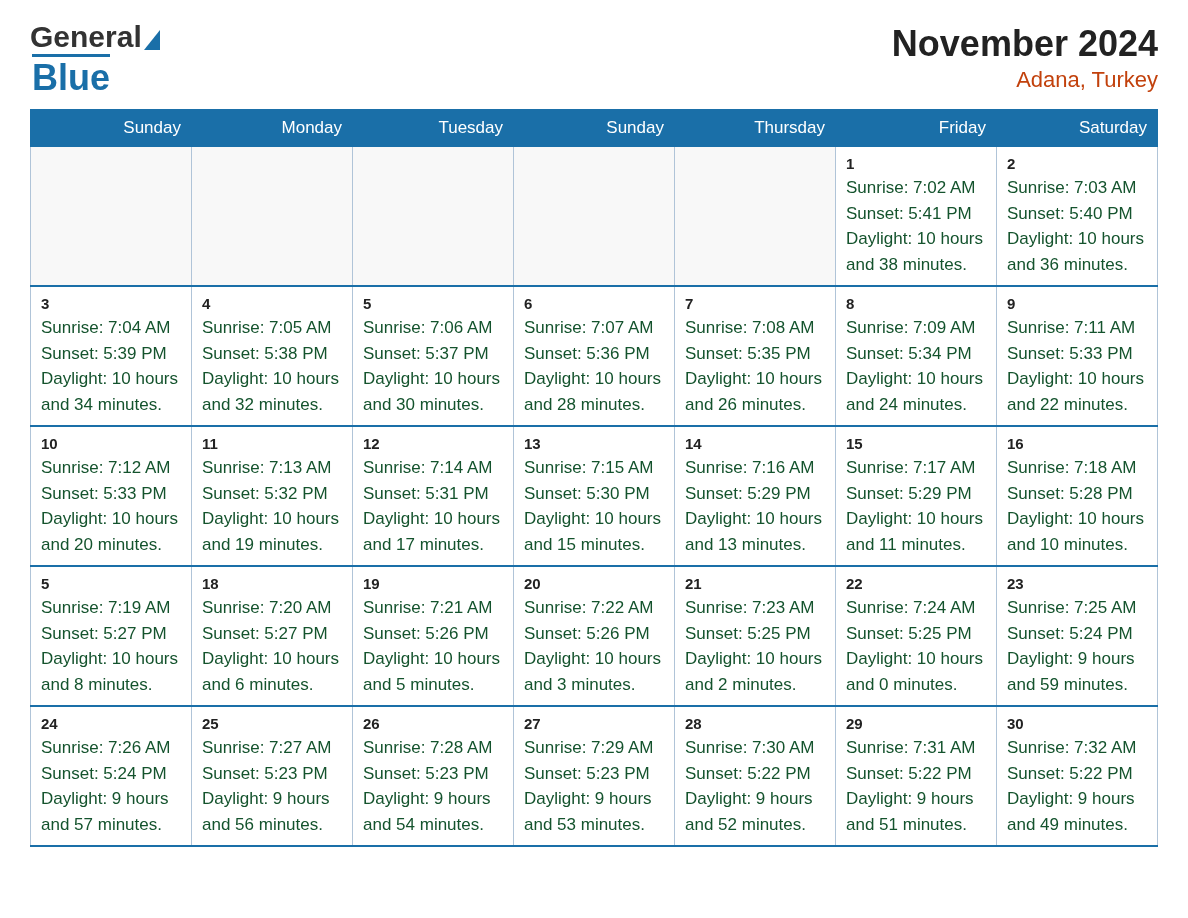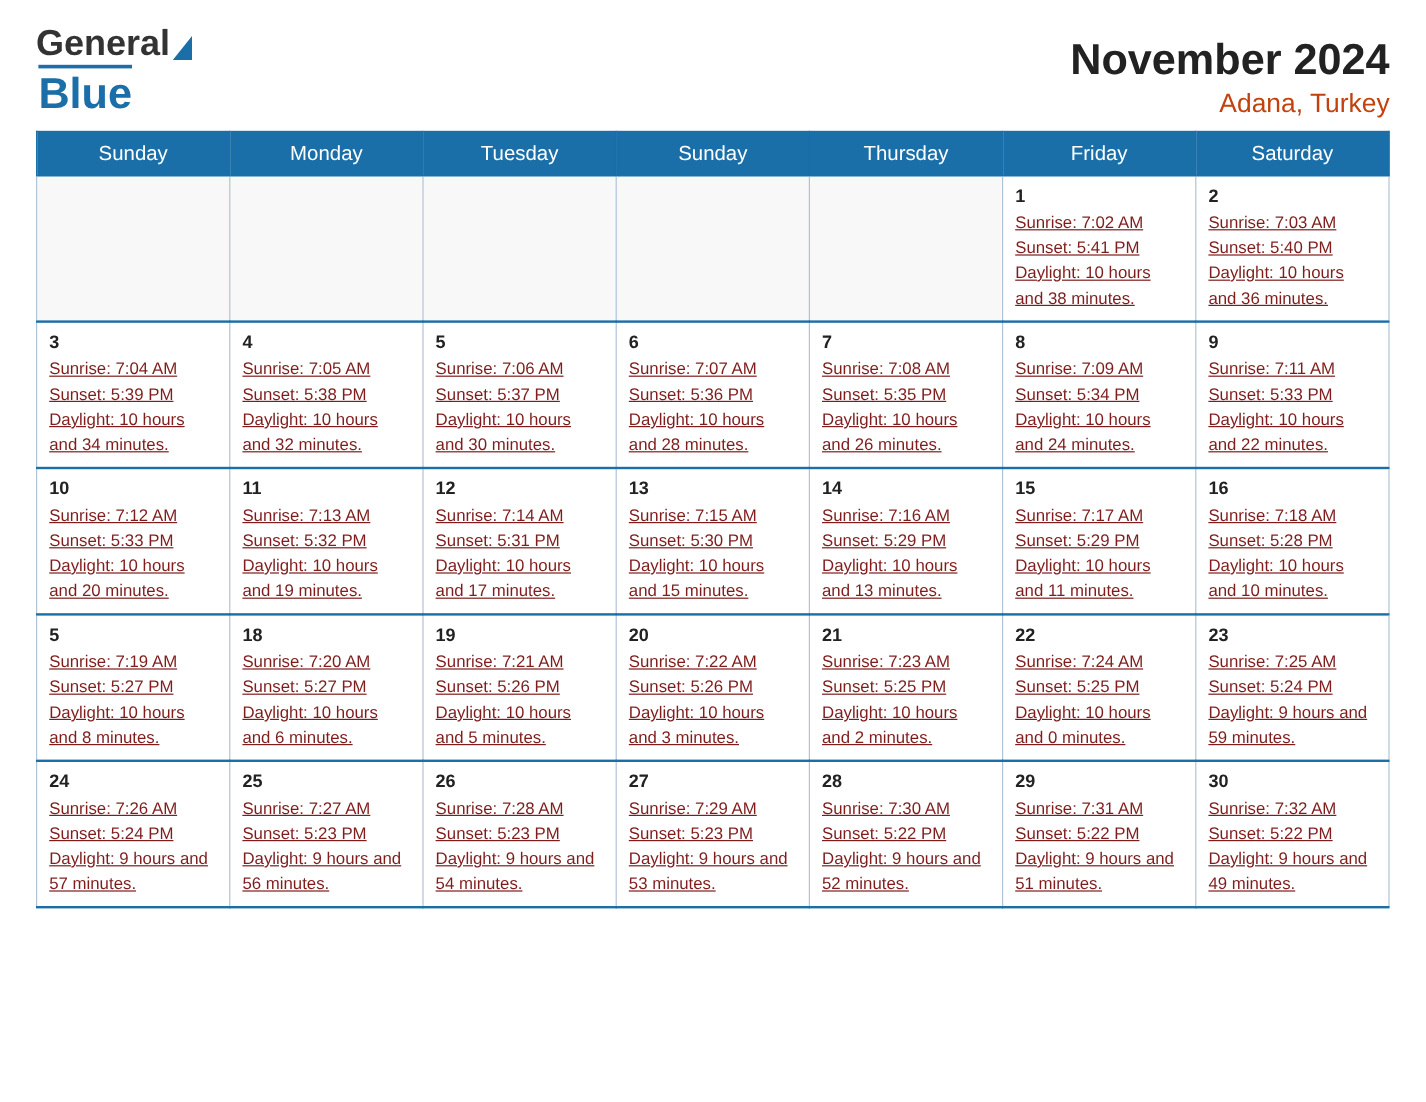--- a/index.html
+++ b/index.html
@@ -6,21 +6,21 @@
     body {
       font-family: Arial, sans-serif;
       background: #fff;
       padding: 20px 30px;
       width: 1188px;
       min-height: 918px;
     }
     .header {
       display: flex;
       justify-content: space-between;
-      align-items: flex-end;
+      align-items: center;
       margin-bottom: 10px;
     }
     .logo {
       display: flex;
       flex-direction: column;
       align-items: flex-start;
     }
     .title-area {
       text-align: right;
     }
@@ -37,21 +37,21 @@
     }
     table {
       width: 100%;
       border-collapse: collapse;
       margin-top: 10px;
     }
     thead tr th {
       background: #1a6fa8;
       color: #fff;
       padding: 8px 10px;
-      text-align: center;
+      text-align: right;
       font-size: 17px;
       font-weight: normal;
       border: 1px solid #1a6fa8;
     }
     tbody tr td {
       vertical-align: top;
       padding: 8px 10px;
       border: 1px solid #b0c4d8;
       width: 14.28%;
       min-height: 90px;
@@ -63,24 +63,23 @@
       border-bottom: 2px solid #1a6fa8;
     }
     .day-num {
       font-size: 15px;
       font-weight: bold;
       color: #222;
       display: block;
       margin-bottom: 3px;
     }
     .day-info {
-      font-size: 14px;
-      color: #7f1d1d;
+      font-size: 17px;
+      color: #14532d;
       line-height: 1.5;
-      text-decoration: underline;
     }
     .empty-cell {
       background: #f8f8f8;
     }
   </style>
 </head>
 <body>
 
 <div class="header">
   <div class="logo">

